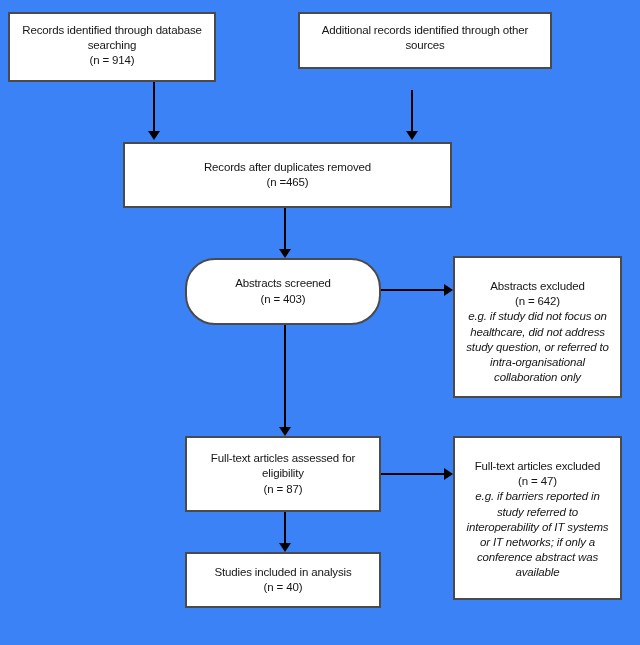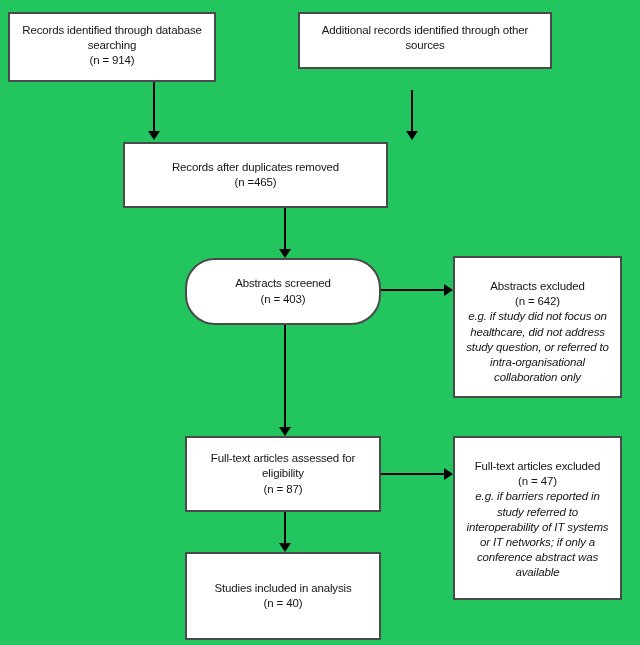--- a/index.html
+++ b/index.html
@@ -9,21 +9,21 @@
     background: #ffffff;
   }
   body {
     font-family: "Liberation Sans", sans-serif;
     color: #000000;
   }
   #diagram {
     position: relative;
     width: 640px;
     height: 645px;
-    background: #22c55e;
+    background: #3b82f6;
     overflow: hidden;
   }
   .node {
     position: absolute;
     box-sizing: border-box;
     border: 2px solid #4a4a4a;
     background: #ffffff;
     display: flex;
     align-items: center;
     justify-content: center;
@@ -94,21 +94,21 @@
       <span class="ln">sources</span>
     </div>
   </div>
 
   <div class="edge edge-v" style="left:153px; top:82px; height:50px;"></div>
   <div class="arrowhead arrow-down" style="left:148px; top:131px;"></div>
 
   <div class="edge edge-v" style="left:411px; top:90px; height:42px;"></div>
   <div class="arrowhead arrow-down" style="left:406px; top:131px;"></div>
 
-  <div class="node align-mid" style="left:123px; top:142px; width:265px; height:66px;align-items:flex-end;">
+  <div class="node align-mid" style="left:123px; top:142px; width:329px; height:66px;align-items:flex-end;">
     <div class="node-text">
       <span class="ln">Records after duplicates removed</span>
       <span class="ln">(n =465)</span>
     </div>
   </div>
 
   <div class="edge edge-v" style="left:284px; top:208px; height:44px;"></div>
   <div class="arrowhead arrow-down" style="left:279px; top:249px;"></div>
 
   <div class="node align-mid" style="left:185px; top:258px; width:196px; height:67px;border-radius:30px;">
@@ -147,20 +147,20 @@
     <div class="node-text">
       <span class="ln">Full-text articles excluded</span>
       <span class="ln">(n = 47)</span>
       <span class="ln wrapok note">e.g. if barriers reported in study referred to interoperability of IT systems or IT networks; if only a conference abstract was available</span>
     </div>
   </div>
 
   <div class="edge edge-v" style="left:284px; top:512px; height:33px;"></div>
   <div class="arrowhead arrow-down" style="left:279px; top:543px;"></div>
 
-  <div class="node align-mid" style="left:185px; top:552px; width:196px; height:88px;">
+  <div class="node align-mid" style="left:185px; top:552px; width:196px; height:56px;">
     <div class="node-text">
       <span class="ln">Studies included in analysis</span>
       <span class="ln">(n = 40)</span>
     </div>
   </div>
 
 </div>
 
 </body></html>

